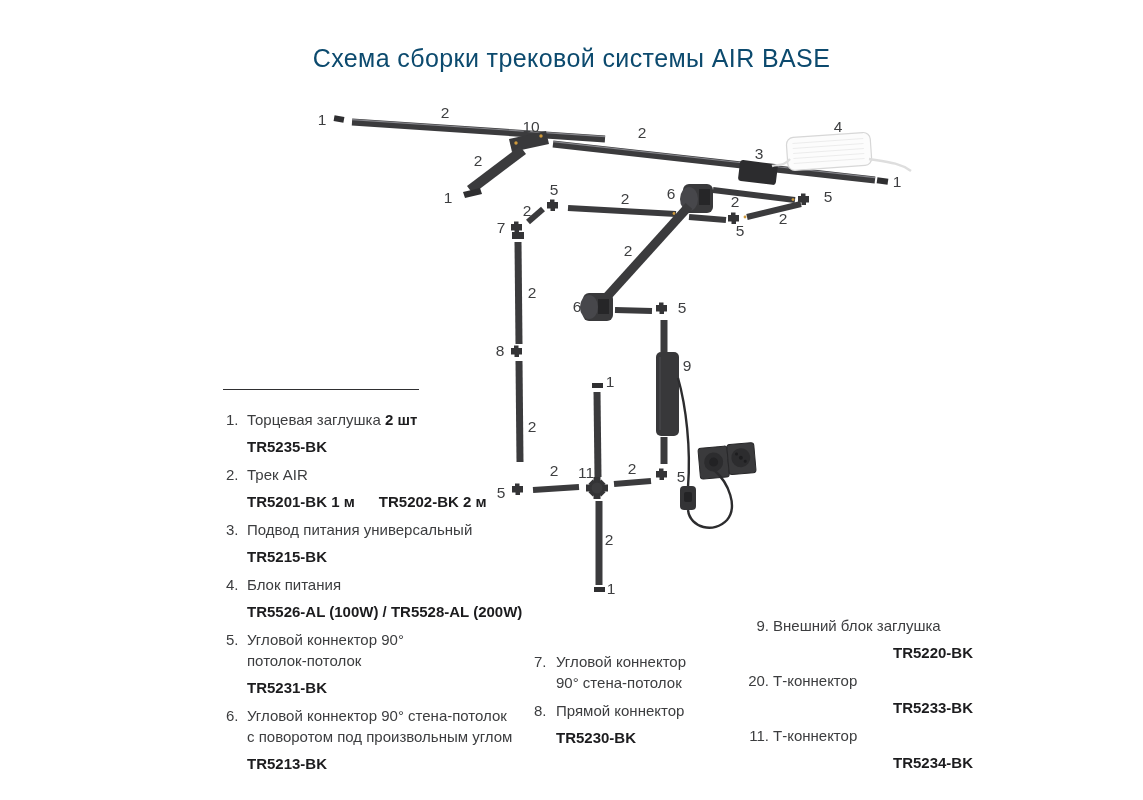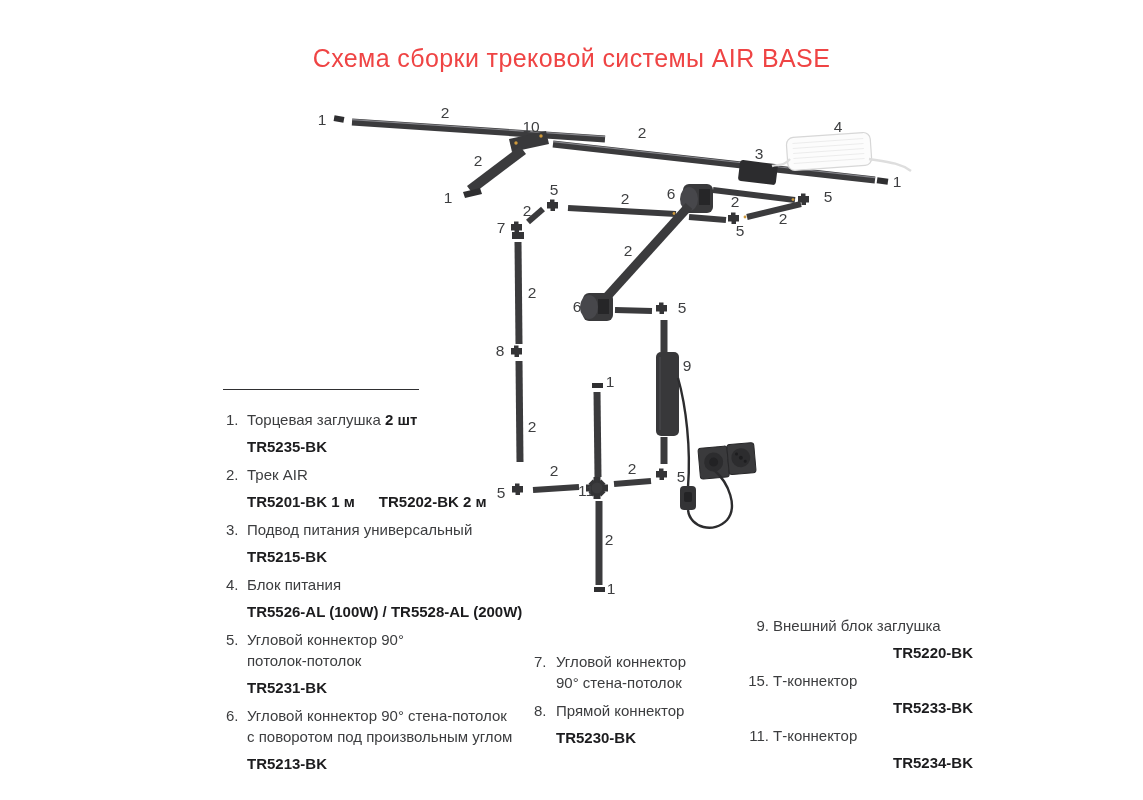--- a/index.html
+++ b/index.html
@@ -1,19 +1,19 @@
 <!DOCTYPE html>
 <html><head>
 <meta charset="utf-8">
 <style>
   html,body{margin:0;padding:0;background:#fff;}
   #page{position:relative;width:1143px;height:800px;background:#ffffff;overflow:hidden;
         font-family:"Liberation Sans", sans-serif;}
   #title{position:absolute;top:44px;left:0;width:100%;text-align:center;
-         font-size:25px;color:#ef4444;letter-spacing:.4px;}
+         font-size:25px;color:#0c4a6e;letter-spacing:.4px;}
   #diagram-svg{position:absolute;left:0;top:0;}
   .callout{position:absolute;transform:translate(-50%,-50%);font-size:15.5px;color:#3e3f41;
            white-space:nowrap;line-height:1;}
   #legend-divider{position:absolute;left:223px;top:389px;width:196px;border-top:1.4px solid #2f2f31;}
   .col{position:absolute;font-size:15px;line-height:21px;color:#3c3d3f;}
   #col-left{left:226px;top:409px;width:310px;}
   #col-middle{left:534px;top:651px;width:215px;}
   #col-right{left:743px;top:615px;width:230px;}
   .li{margin-bottom:7px;}
   .li-row{display:flex;}
@@ -169,21 +169,21 @@
       <span class="callout" style="left: 501px; top: 228px;">7</span>
       <span class="callout" style="left: 532px; top: 293px;">2</span>
       <span class="callout" style="left: 500px; top: 351px;">8</span>
       <span class="callout" style="left: 628px; top: 251px;">2</span>
       <span class="callout" style="left: 577px; top: 307px;">6</span>
       <span class="callout" style="left: 682px; top: 308px;">5</span>
       <span class="callout" style="left: 687px; top: 366px;">9</span>
       <span class="callout" style="left: 532px; top: 427px;">2</span>
       <span class="callout" style="left: 501px; top: 493px;">5</span>
       <span class="callout" style="left: 554px; top: 471px;">2</span>
-      <span class="callout" style="left: 586px; top: 491px;">11</span>
+      <span class="callout" style="left: 586px; top: 473px;">11</span>
       <span class="callout" style="left: 632px; top: 469px;">2</span>
       <span class="callout" style="left: 681px; top: 477px;">5</span>
       <span class="callout" style="left: 610px; top: 382px;">1</span>
       <span class="callout" style="left: 609px; top: 540px;">2</span>
       <span class="callout" style="left: 611px; top: 589px;">1</span>
     </div>
 
   <div id="legend-divider"></div>
   <div id="legend">
     <div class="col" id="col-left">
@@ -286,21 +286,21 @@
             <div class="lines">
               <div><span>Внешний блок заглушка</span></div>
             </div>
           </div>
           <div class="codes">
             <b>TR5220-BK</b>
           </div>
         </div>
         <div class="li">
           <div class="li-row">
-            <span class="num">15.</span>
+            <span class="num">20.</span>
             <div class="lines">
               <div><span>Т-коннектор</span></div>
             </div>
           </div>
           <div class="codes">
             <b>TR5233-BK</b>
           </div>
         </div>
         <div class="li">
           <div class="li-row">

